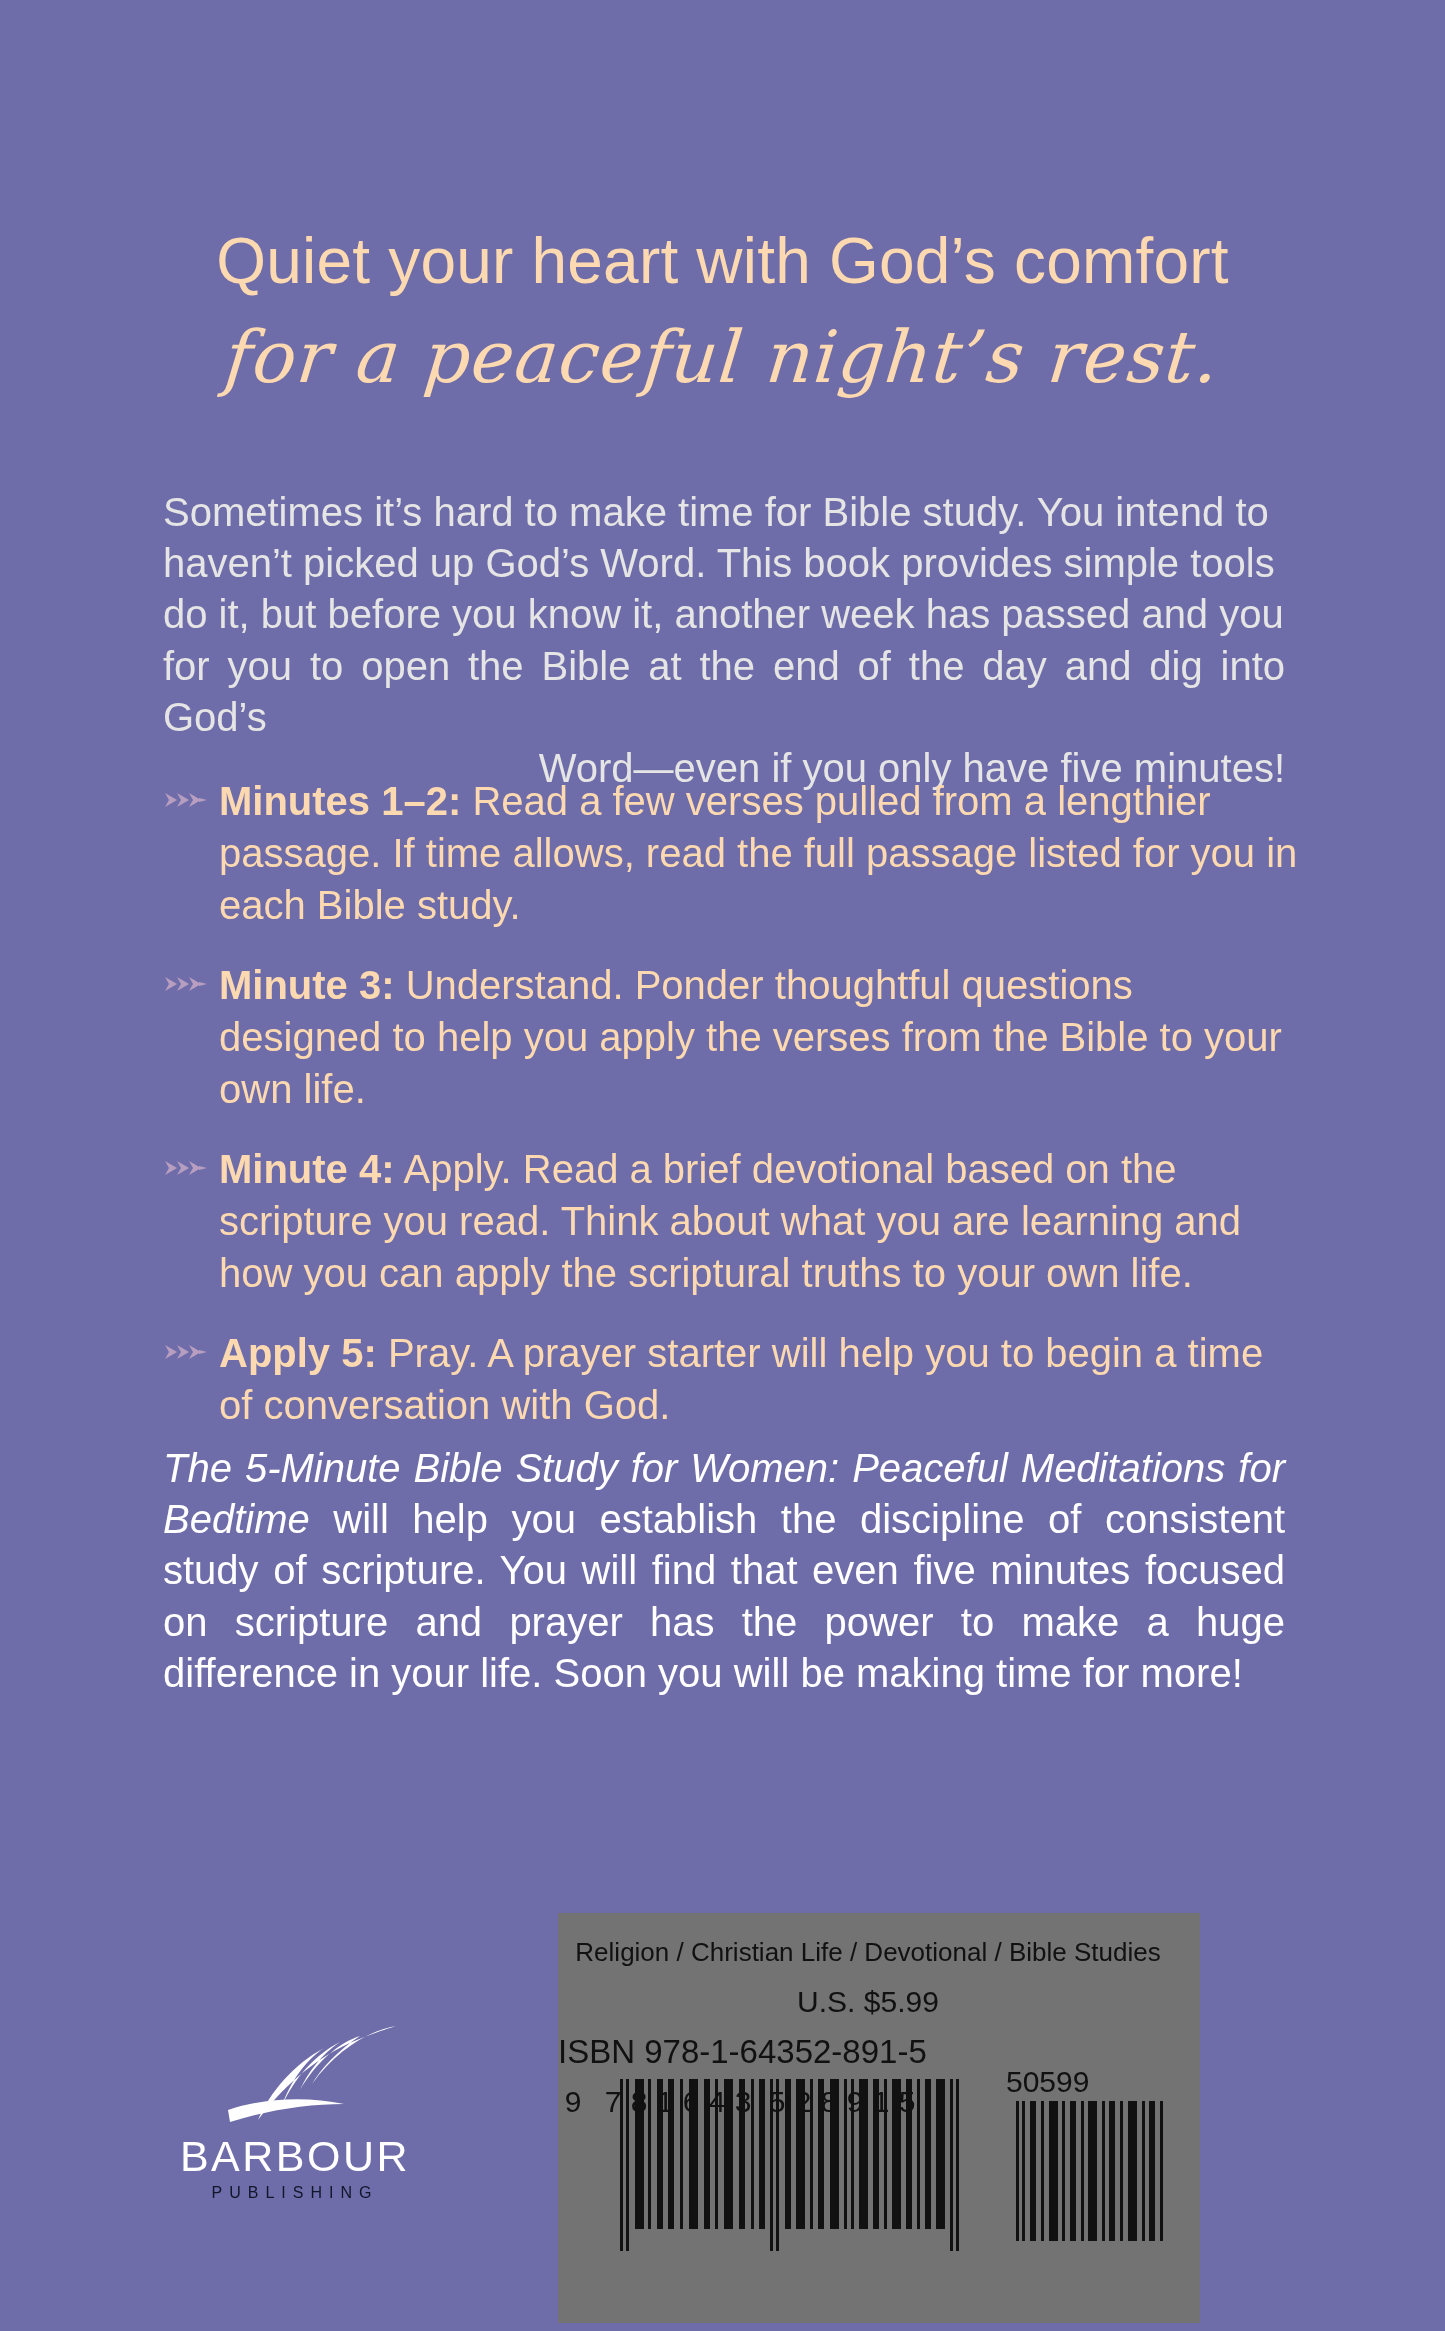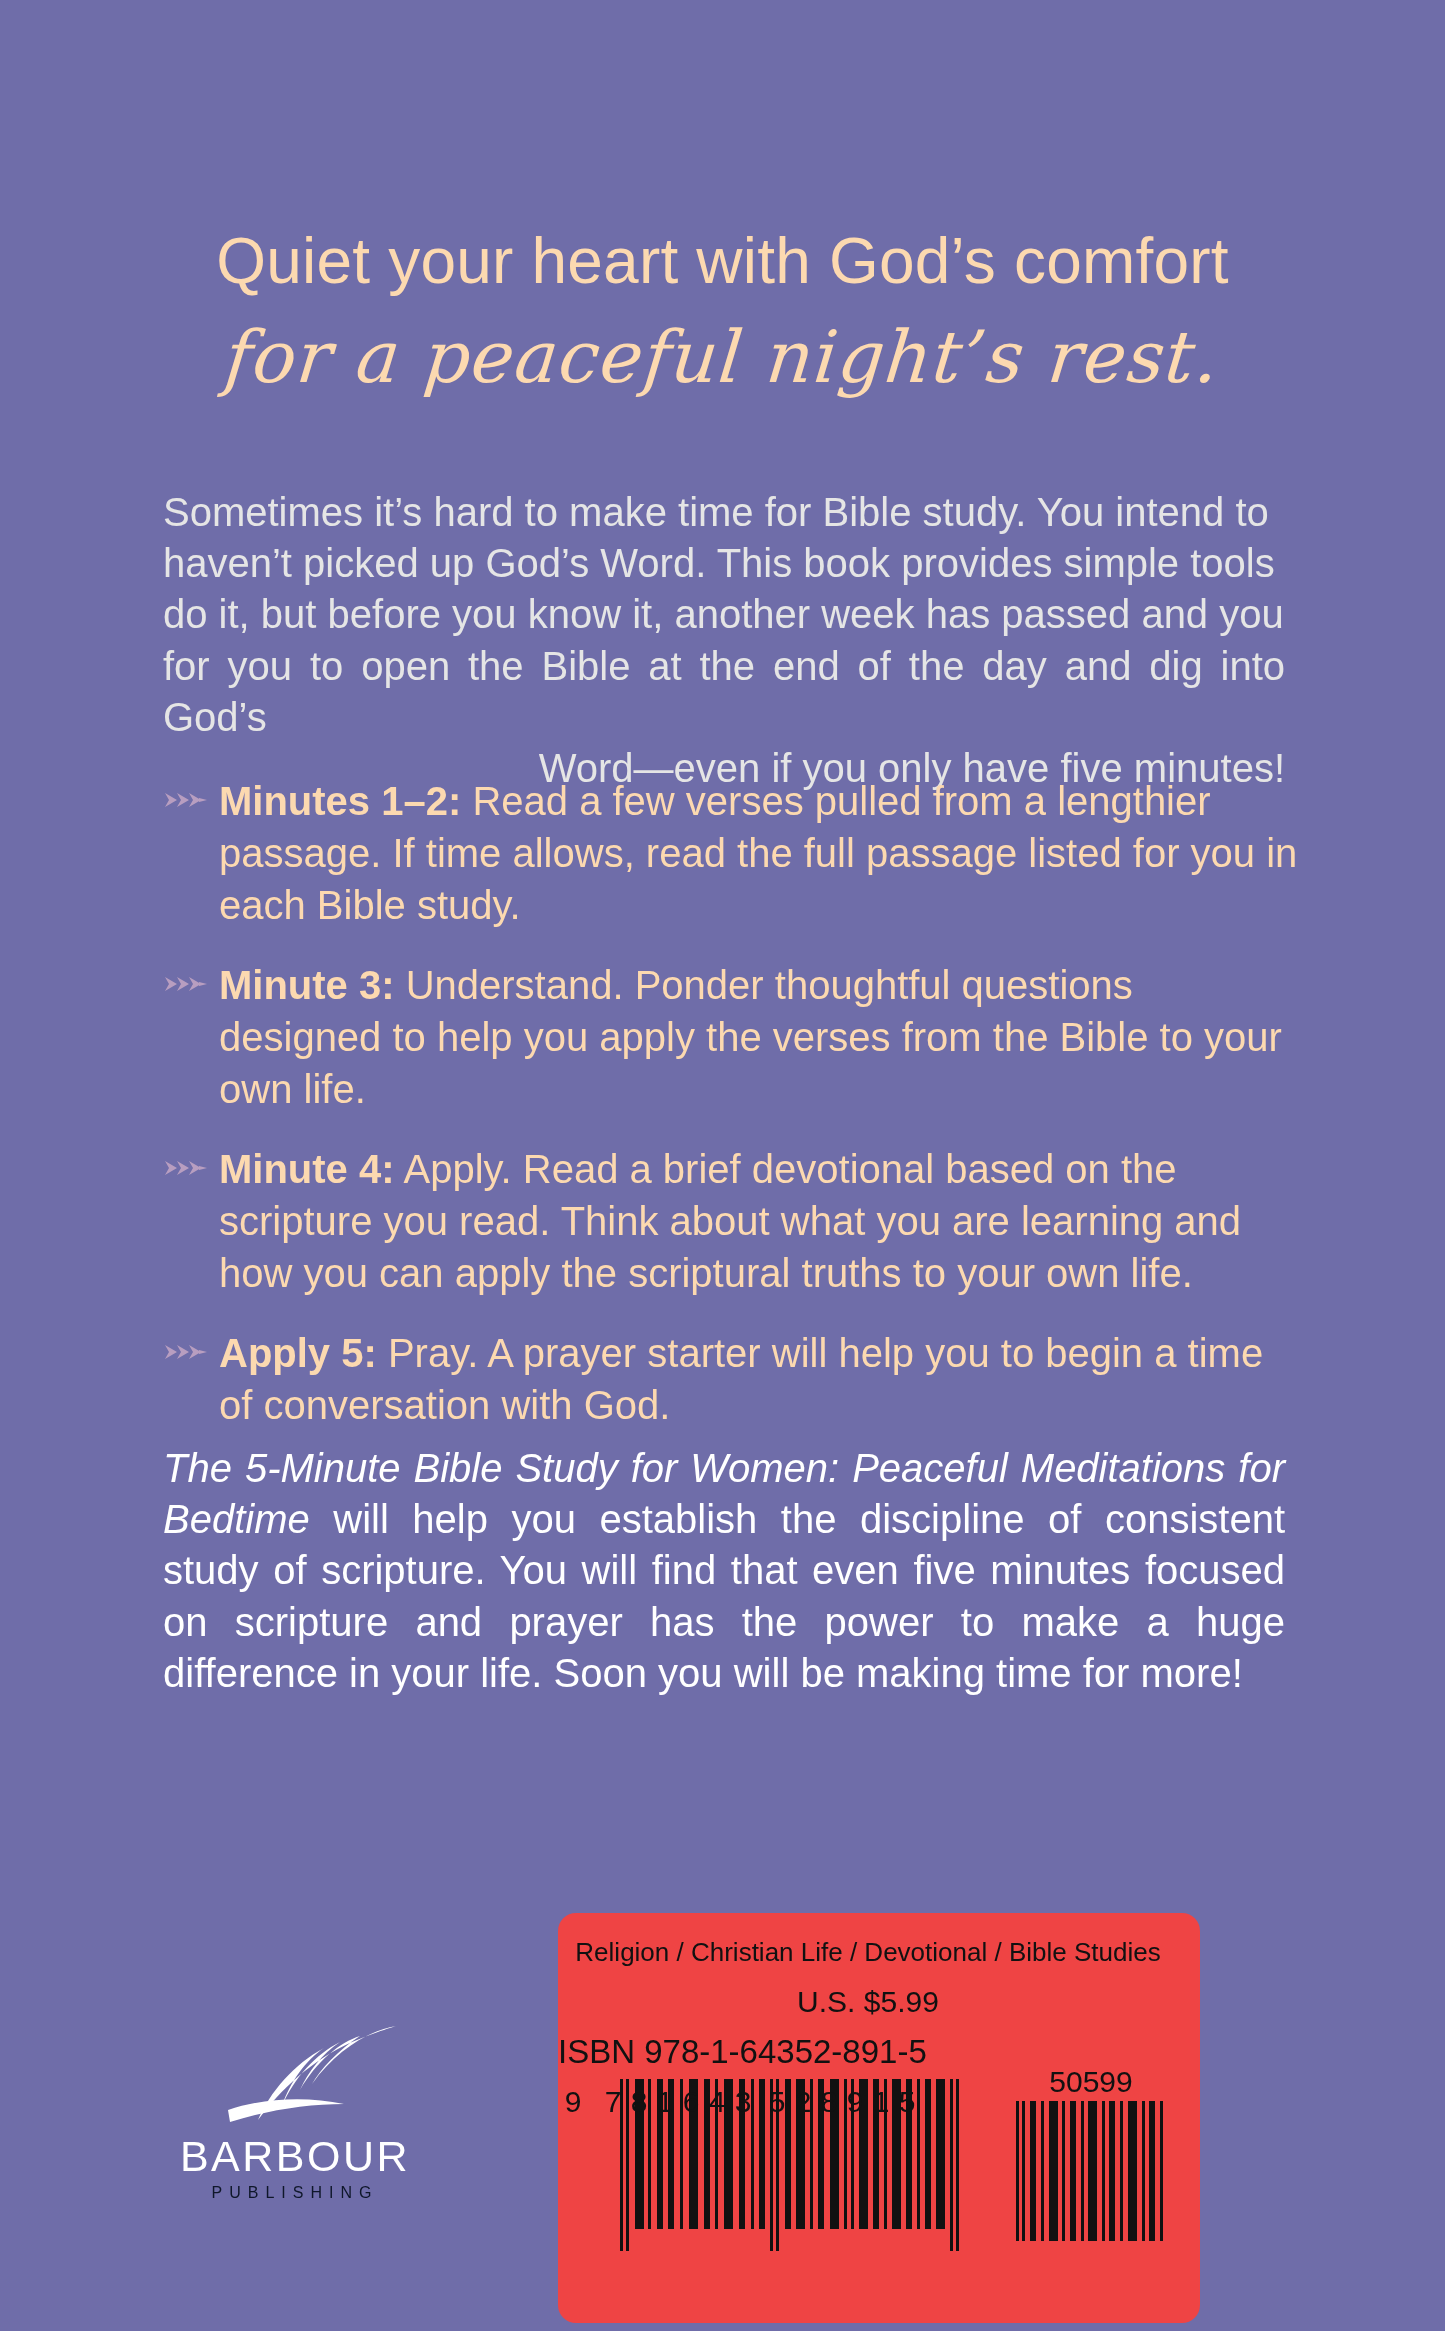--- a/index.html
+++ b/index.html
@@ -109,22 +109,21 @@
     position:absolute; left:0; top:160px; width:250px;
     text-align:center; color:#0f172a;
     font-size:16px; font-weight:400; letter-spacing:7px;
   }
 
   
   .barcode-box {
     position:absolute;
     left:558px; top:1913px;
     width:642px; height:410px;
-    background:#ef4444;
-    border-radius:18px;
+    background:#737373;
   }
   .bc-cat {
     position:absolute; left:0; right:22px; top:24px;
     text-align:center; color:#111; font-size:26px;
   }
   .bc-price {
     position:absolute; left:0; right:22px; top:72px;
     text-align:center; color:#111; font-size:30px;
   }
   .bc-isbn {
@@ -138,21 +137,21 @@
     position:absolute; left:0; top:172px; width:395px; height:34px;
   }
   .ean-digit {
     position:absolute; color:#111; font-size:30px; text-align:center; width:26px;
   }
   .addon {
     position:absolute; left:458px; top:188px; width:150px; height:140px;
   }
   .addon-num {
     position:absolute; left:448px; top:152px; width:170px;
-    text-align:center; color:#111; font-size:30px;
+    text-align:left; color:#111; font-size:30px;
   }
 </style>
 </head>
 <body>
 
 <div class="cover">
 
   <div class="headline">Quiet your heart with God’s comfort</div>
 
   <div class="script">for a peaceful night’s rest.</div>

